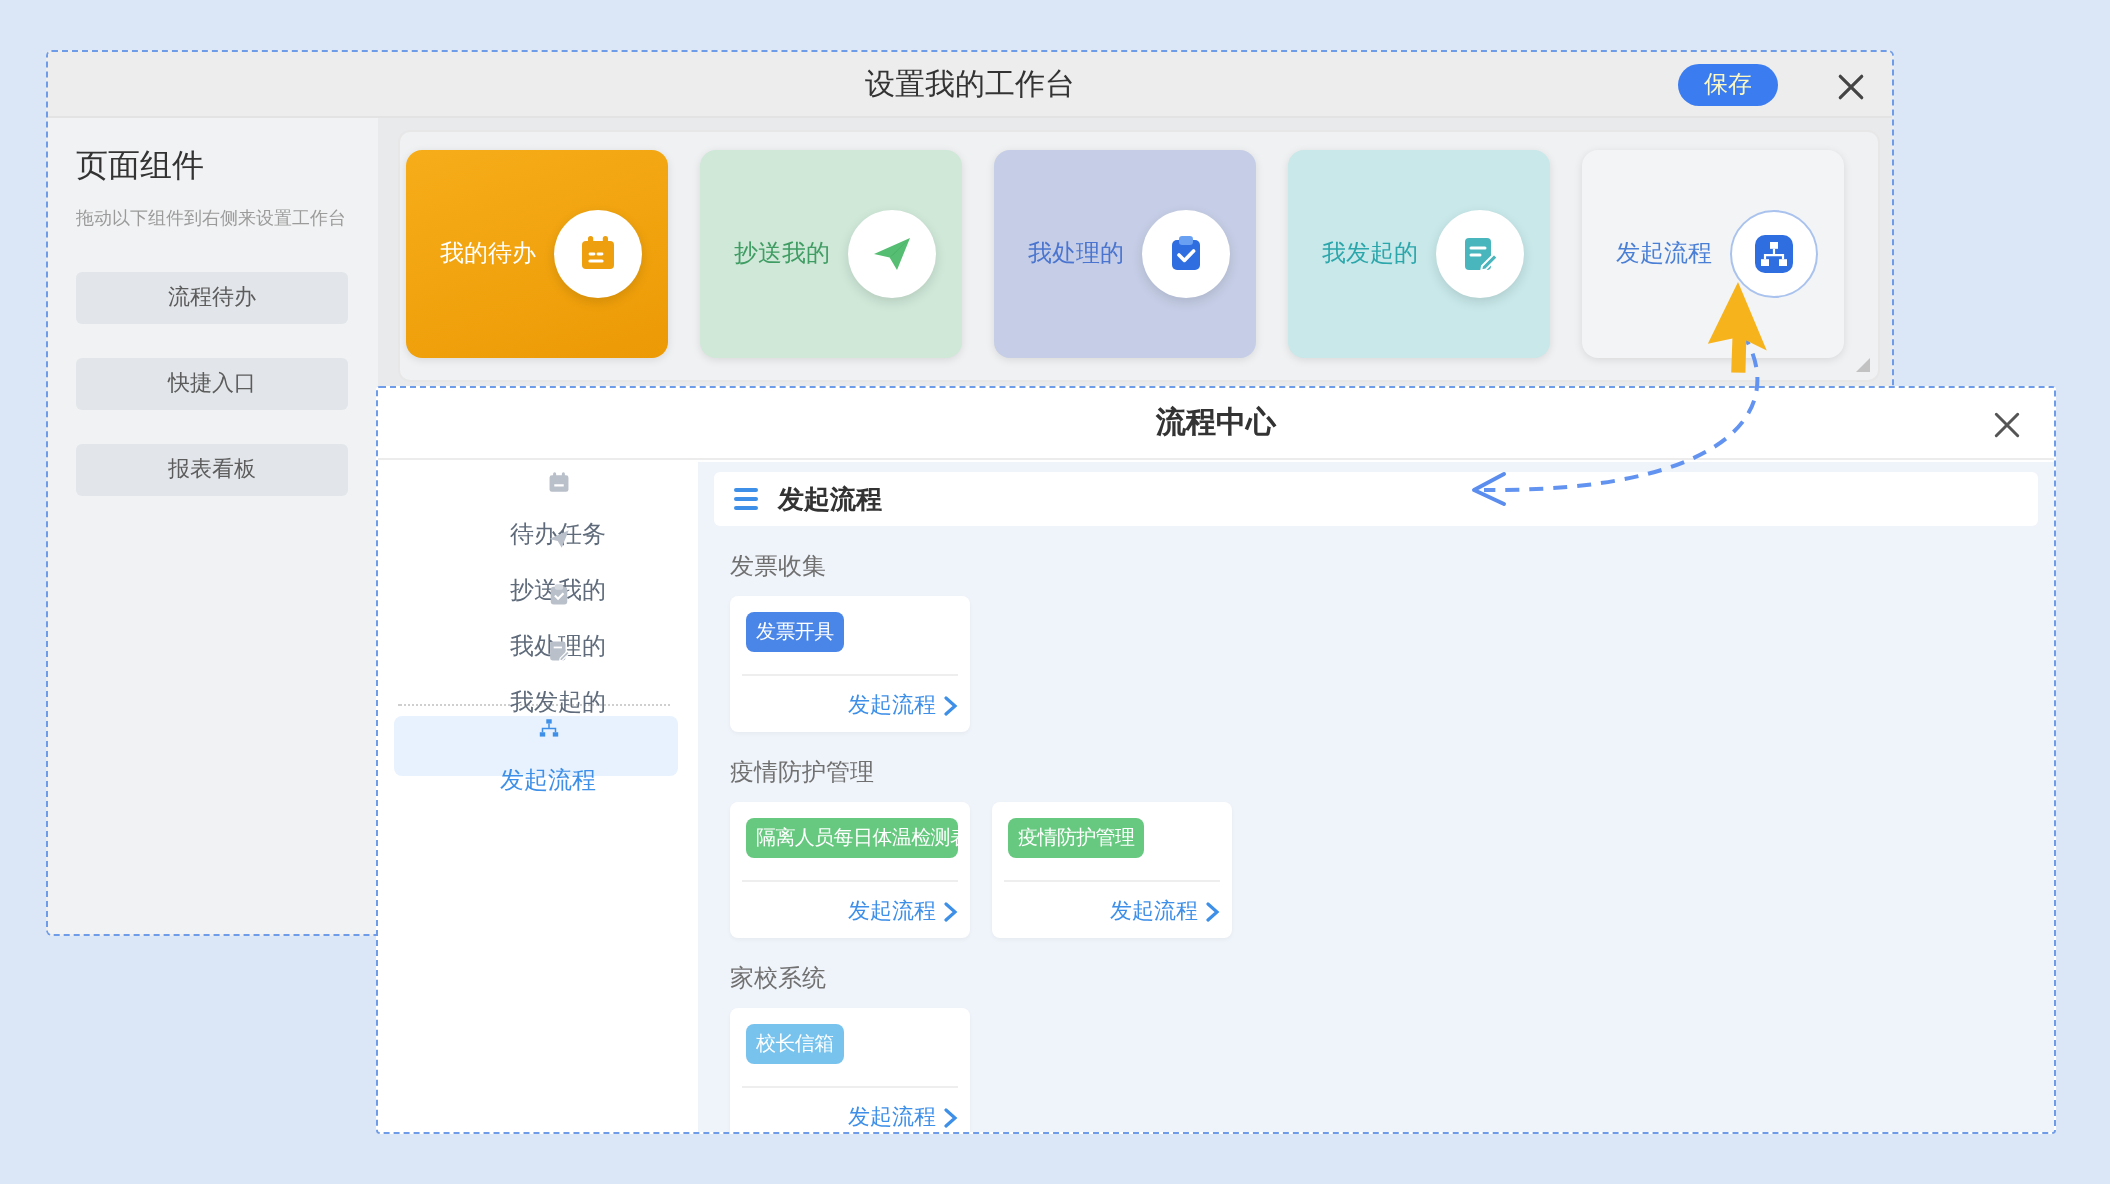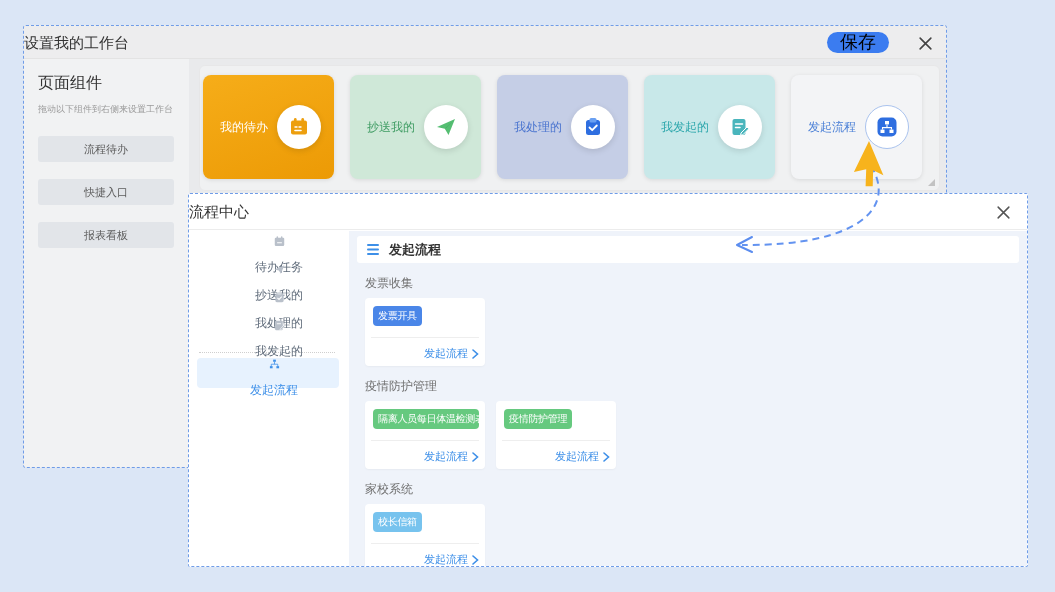--- a/index.html
+++ b/index.html
@@ -15,26 +15,26 @@
   #settings-window {
     position:absolute; left:23px; top:25px; width:924px; height:443px;
     border:1px dashed #6f9ce8; border-radius:3px;
     background:#ecedee; z-index:1; overflow:hidden;
   }
   .sw-header {
     position:absolute; top:0; left:0; right:0; height:33px;
     background:#ededee; border-bottom:1px solid #e3e3e3;
   }
   .sw-title {
-    position:absolute; left:0; right:0; 
+    position:absolute; left:0; right:0; text-align:center;
     line-height:33px; font-size:15px; color:#333; font-weight:500;
   }
   .save-btn {
     position:absolute; right:57px; top:6px; height:21px; padding:0 13px;
-    background:#3b7cf0; color:#000000; font-size:18px; line-height:21px;
+    background:#3b7cf0; color:#fef9c3; font-size:12px; line-height:21px;
     border-radius:11px; border:none; cursor:pointer;
   }
   .sw-close, .pw-close {
     position:absolute; width:16px; height:16px; cursor:pointer;
     display:flex; align-items:center; justify-content:center;
   }
   .sw-close { right:13px; top:9px; }
   .sw-sidebar {
     position:absolute; top:33px; left:0; width:165px; bottom:0;
     background:#f1f2f3; padding:14px 0 0 14px;
@@ -81,21 +81,21 @@
     cursor:nwse-resize;
   }
 
   
   #process-window {
     position:absolute; left:188px; top:193px; width:840px; height:374px;
     background:#fff; border:1px dashed #6f9ce8; border-radius:2px;
     z-index:10; overflow:hidden;
   }
   .pw-header { position:absolute; top:0; left:0; right:0; height:36px; background:#fff; border-bottom:1px solid #ececec; }
-  .pw-title { position:absolute; left:0; right:0; line-height:36px; font-size:15px; color:#333; font-weight:400; }
+  .pw-title { position:absolute; left:0; right:0; text-align:center; line-height:36px; font-size:15px; color:#333; font-weight:700; }
   .pw-close { right:16px; top:10px; }
   .pw-sidebar { position:absolute; top:37px; left:0; width:160px; bottom:0; background:#fff; padding-top:4px; }
   .menu-item {
     height:28px; display:flex; align-items:center; gap:11px;
     padding-left:20px; font-size:12px; color:#5f6b7a; cursor:pointer;flex-direction:column;
   }
   .menu-divider { border-top:1px dotted #cfcfcf; margin:5px 14px 5px 10px; }
   .menu-item.active {
     margin:0 10px 0 8px; padding-left:12px; height:30px;
     border-radius:4px; background:#e7f2fe; color:#3d8fe8; font-weight:500;

